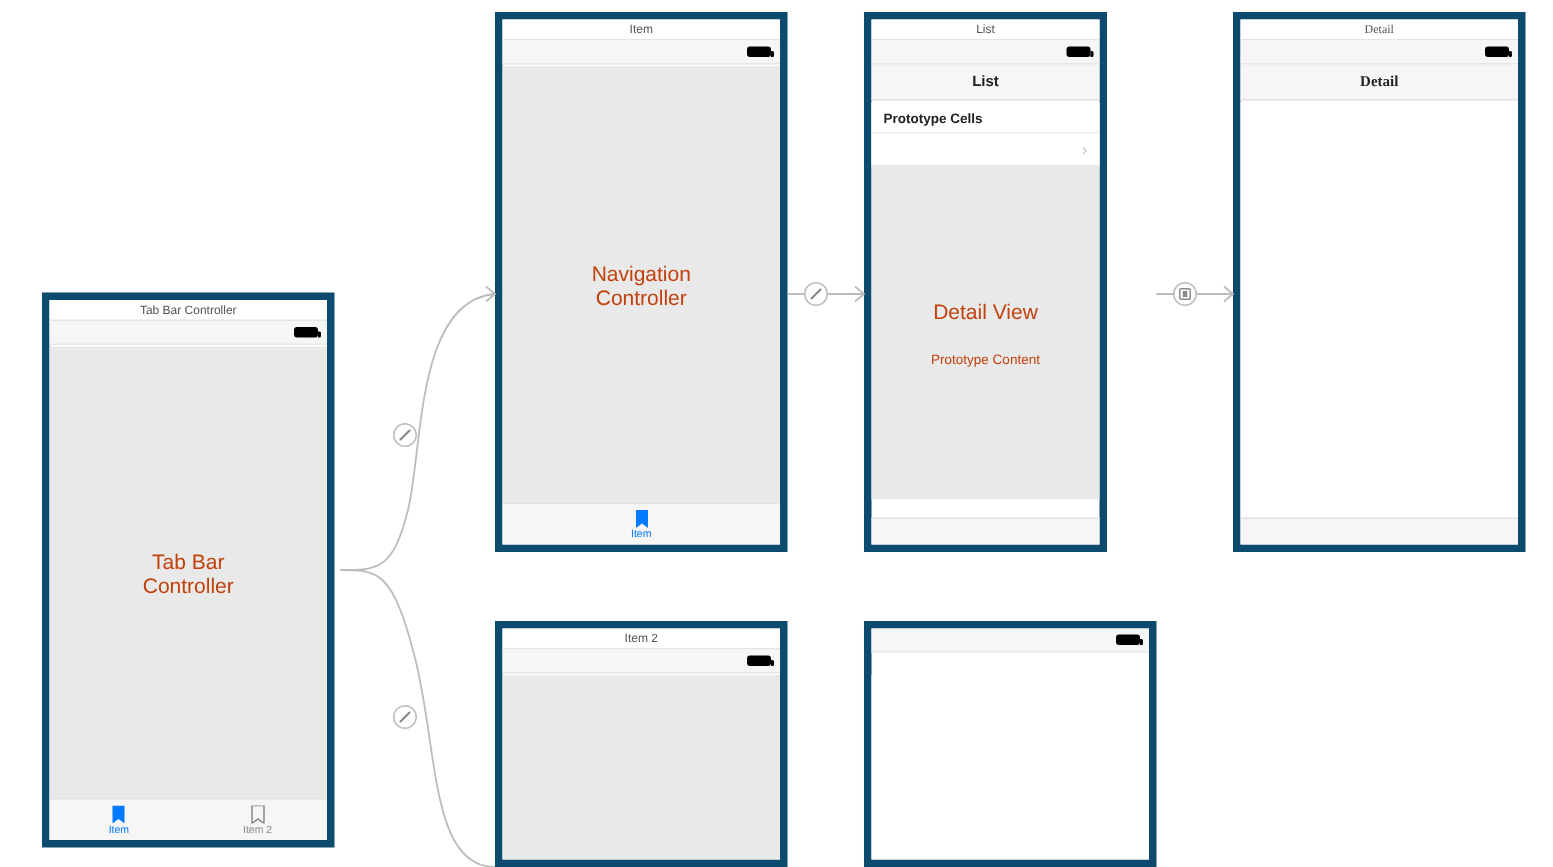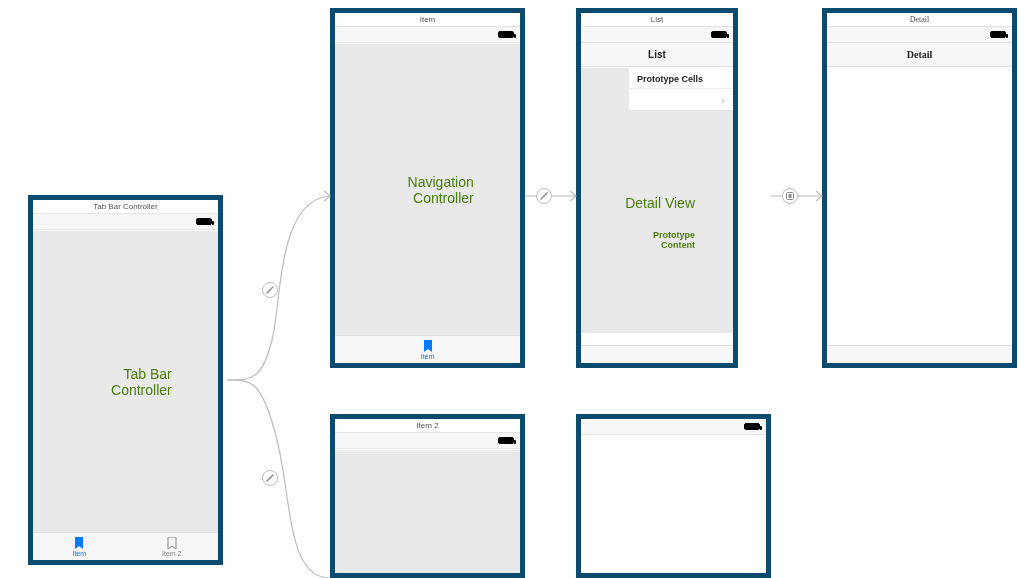--- a/index.html
+++ b/index.html
@@ -101,31 +101,30 @@
   .bookmark-icon {
     width: 10px;
     height: 12px;
   }
   .bookmark-icon svg { display: block; }
   .placeholder-center {
     position: absolute;
     top: 50%;
     left: 50%;
     transform: translate(-50%, -50%);
-    text-align: right;
-    color: #4d7c0f;
+    text-align: center;
+    color: #c2410c;
   }
   .placeholder-title {
     font-size: 14px;
     font-weight: 500;
   }
   .placeholder-sub {
     font-size: 9px;
     margin-top: 19px;
-    font-weight: bold;
   }
   .proto-header {
     font-size: 9px;
     font-weight: 600;
     color: #222;
     padding: 6px 8px 4px;
     background: #e9e9e9;
   }
   .proto-cell {
     background: #fff;
@@ -215,21 +214,21 @@
 </div>
 
 <div class="scene" style="left:576px; top:8px; width:162px; height:360px;">
   <div class="scene-title">List</div>
   <div class="status-bar">
     <div class="battery"></div>
   </div>
   <div class="nav-bar">
     <span>List</span>
   </div>
-  <div class="content with-nav with-tab" style="bottom:30px;padding-left:48px;">
+  <div class="content with-nav with-tab" style="bottom:30px;">
     <div class="proto-header" style="background:#fff; border-bottom:1px solid #eee;">Prototype Cells</div>
     <div class="proto-cell">
       <span class="chevron">›</span>
     </div>
     <div class="placeholder-center" style="top:58%;">
       <div class="placeholder-title">Detail View</div>
       <div class="placeholder-sub">Prototype Content</div>
     </div>
   </div>
   <div style="position:absolute; bottom:0; left:0; right:0; height:18px; background:#f6f6f6; border-top:1px solid #e1e1e1;"></div>

